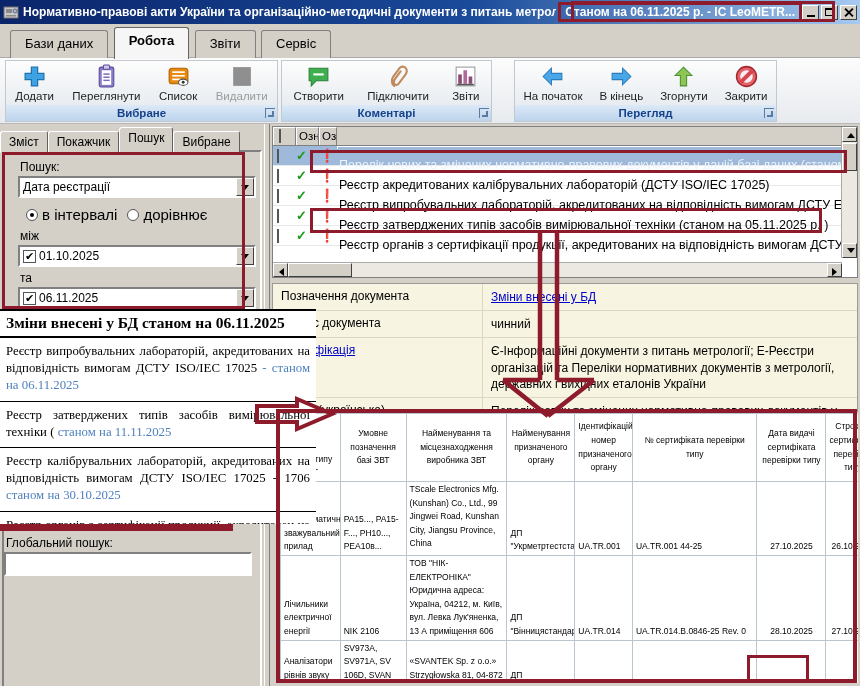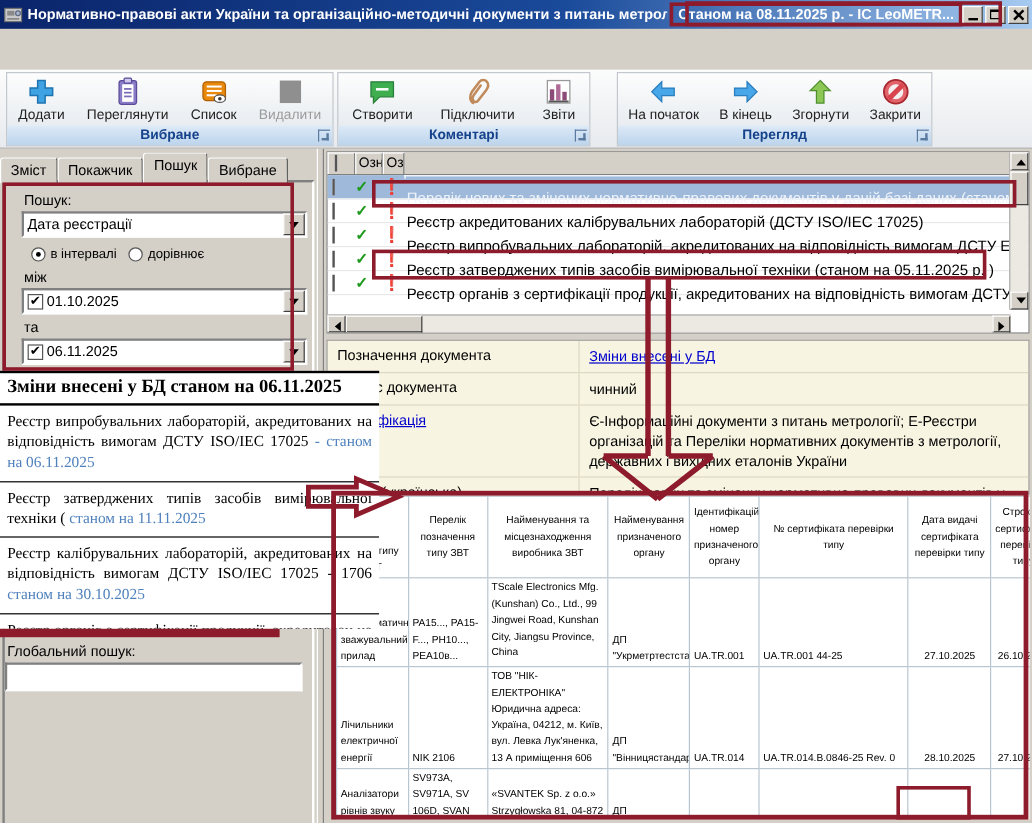--- a/index.html
+++ b/index.html
@@ -64,21 +64,21 @@
   .searchform { position:absolute; left:18px; top:32px; width:238px; }
   .flabel { font-size:12px; color:#000; margin:4px 2px 2px; }
   .combo { display:flex; align-items:center; height:22px; background:#fff;
     border:2px solid; border-color:#808080 #fff #fff #808080; font-size:12px; padding-left:3px; }
   .combo .cbx { width:13px; height:13px; background:#fff; border:1px solid #555; margin-right:3px;
     font-size:11px; line-height:11px; text-align:center; color:#000; }
   .combo-btn { margin-left:auto; width:18px; height:18px; background:#d4d0c8;
     border:1px solid; border-color:#fff #404040 #404040 #fff; position:relative; }
   .combo-btn::after { content:""; position:absolute; left:4px; top:6px; border:4px solid transparent;
     border-top:5px solid #000; }
-  .radiorow { display:flex; align-items:center; gap:4px; margin:8px 2px 6px; font-size:11px; }
+  .radiorow { display:flex; align-items:center; gap:4px; margin:8px 2px 6px; font-size:15px; }
   .radio { width:12px; height:12px; border-radius:50%; background:#fff; border:1px solid #555;
     position:relative; flex:0 0 auto; margin-left:6px; }
   .radio.checked::after { content:""; position:absolute; left:3px; top:3px; width:4px; height:4px;
     border-radius:50%; background:#000; }
   .gsearch { position:absolute; left:4px; top:408px; width:250px; }
   .ginput { width:248px; height:24px; background:#fff; border:2px solid;
     border-color:#808080 #fff #fff #808080; }
   .gbtn { margin-top:12px; width:84px; height:30px; background:#d4d0c8; border:2px solid;
     border-color:#fff #404040 #404040 #fff; font-size:13px; display:flex; align-items:center;
     justify-content:center; gap:5px; }
@@ -165,34 +165,40 @@
 <div id="app">
 
   <div class="titlebar">
     <svg class="app-icon" viewBox="0 0 16 16">
       <rect x="1" y="3" width="14" height="11" fill="#c9c9c9" stroke="#707070"></rect>
       <rect x="3" y="5" width="6" height="4" fill="#8a8a8a"></rect>
       <circle cx="12" cy="7" r="2" fill="#aeb6c8" stroke="#5a6a88"></circle>
       <rect x="3" y="11" width="10" height="1.5" fill="#8a8a8a"></rect>
     </svg>
     <span class="title-text">Нормативно-правові акти України та організаційно-методичні документи з питань метрології</span>
-    <span class="title-status">Станом на 08.11.2025 р. - ІС LeoMETR...</span>
+    <span class="title-status">Станом на 06.11.2025 р. - ІС LeoMETR...</span>
     <span class="winbtns">
       <span class="winbtn">
           <span class="glyph-min"></span>
         </span>
       <span class="winbtn">
           <span class="glyph-max"></span>
         </span>
       <span class="winbtn">
           <span class="glyph-close"></span>
         </span>
     </span>
   </div>
 
+  <div class="tabbar">
+    <span class="mtab">Бази даних</span>
+    <span class="mtab active">Робота</span>
+    <span class="mtab">Звіти</span>
+    <span class="mtab">Сервіс</span>
+  </div>
 
   <div class="toolbar">
 
     <div class="tgroup tg1">
       <div class="tbtns">
         <div class="tbtn">
           <svg viewBox="0 0 24 24">
             <path d="M9 3h6v6h6v6h-6v6H9v-6H3V9h6z" fill="#3fa3e3" stroke="#1f73b0" stroke-width="1.2"></path>
           </svg>
           <span>Додати</span>
@@ -418,21 +424,21 @@
           <col style="width:98px">
           <col style="width:66px">
         <col style="width:56px">
           <col style="width:121px">
           <col style="width:67px">
           <col style="width:52px">
       </colgroup>
       <tbody>
           <tr class="hrow">
         <th style="vertical-align:bottom">Назва типу ЗВТ</th>
-        <th>Перелік позначення типу ЗВТ</th>
+        <th>Умовне позначення базі ЗВТ</th>
         <th>Найменування та місцезнаходження виробника ЗВТ</th>
         <th>Найменування призначеного органу</th>
         <th>Ідентифікаційний номер призначеного органу</th>
         <th>№ сертифіката перевірки типу</th>
         <th>Дата видачі сертифіката перевірки типу</th>
         <th>Строк дії сертифіката перевірки типу</th>
       </tr>
       <tr class="r0">
         <td>Неавтоматичний зважувальний прилад</td>
         <td>PA15..., PA15-F..., PH10..., PEA10в...</td>

